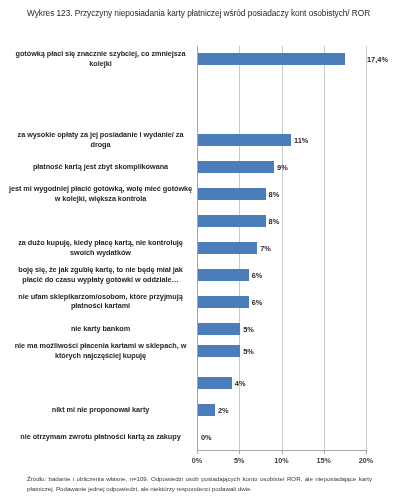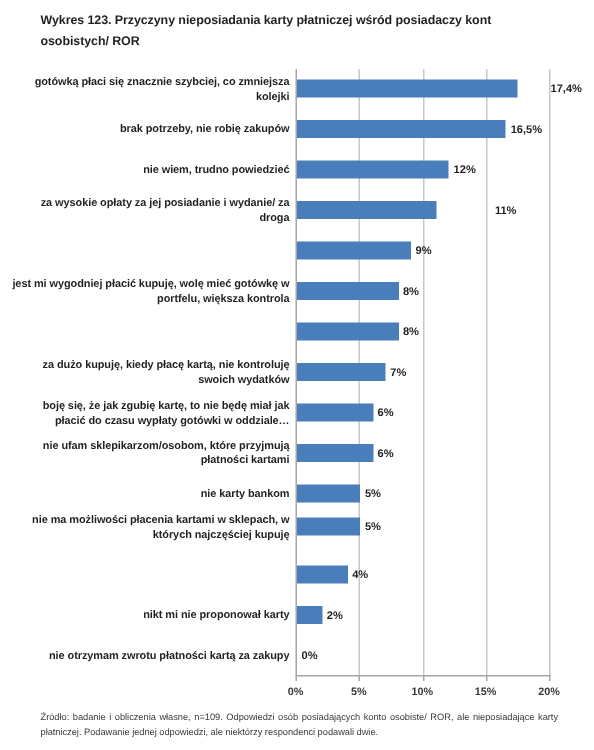--- a/index.html
+++ b/index.html
@@ -16,21 +16,21 @@
     position: relative;
   }
 
   
   #chart-title {
     position: absolute;
     left: 27px;
     top: 7px;
     width: 345px;
     font-size: 8.3px;
-    font-weight: bold;
+    font-weight: normal;
     line-height: 13.5px;
     color: #231f20;
     letter-spacing: -0.05px;
   }
 
   
   #chart-area {
     position: absolute;
     left: 0;
     top: 44px;
@@ -90,21 +90,21 @@
     position: absolute;
     left: 0;
     width: 396px;
     height: 26.95px;
   }
 
   .cat-label {
     position: absolute;
     right: 203px;
     width: 185px;
-    text-align: right;
+    text-align: center;
     font-size: 7.3px;
     font-weight: bold;
     line-height: 9.6px;
     color: #231f20;
     top: 50%;
     transform: translateY(-50%);
     letter-spacing: -0.05px;
   }
 
   .bar {
@@ -161,41 +161,32 @@
     <div class="tick-label" style="left: 281.5px;">10%</div>
     <div class="tickmark" style="left: 323.75px;"></div>
     <div class="tick-label" style="left: 323.75px;">15%</div>
     <div class="tickmark" style="left: 366px;"></div>
     <div class="tick-label" style="left: 366px;">20%</div>
     <div class="row" style="top: 2px;">
       <div class="cat-label">gotówką płaci się znacznie szybciej, co zmniejsza kolejki</div>
       <div class="bar" style="width: 147.03px; background: rgb(74, 126, 187);"></div>
       <div class="val-label" style="left: 367px;">17,4%</div>
     </div>
-    <div class="row" style="top: 28.9333px;">
-      <div class="cat-label">brak potrzeby, nie robię zakupów</div>
-      <div class="bar" style="width: 139.425px; background: rgb(74, 126, 187);"></div>
-      <div class="val-label" style="left: 340.425px;">16,5%</div>
-    </div>
-    <div class="row" style="top: 55.8667px;">
-      <div class="cat-label">nie wiem, trudno powiedzieć</div>
-      <div class="bar" style="width: 101.4px; background: rgb(74, 126, 187);"></div>
-      <div class="val-label" style="left: 302.4px;">12%</div>
-    </div>
     <div class="row" style="top: 82.8px;">
       <div class="cat-label">za wysokie opłaty za jej posiadanie i wydanie/ za droga</div>
       <div class="bar" style="width: 92.95px; background: rgb(74, 126, 187);"></div>
-      <div class="val-label" style="left: 293.95px; margin-left: 36px;">11%</div>
+      <div class="val-label" style="left: 293.95px;">11%</div>
     </div>
     <div class="row" style="top: 109.733px;">
+      <div class="cat-label">płatność kartą jest zbyt skomplikowana</div>
       <div class="bar" style="width: 76.05px; background: rgb(74, 126, 187);"></div>
       <div class="val-label" style="left: 277.05px;">9%</div>
     </div>
     <div class="row" style="top: 136.667px;">
-      <div class="cat-label">jest mi wygodniej płacić kupuję, wolę mieć gotówkę w portfelu, większa kontrola</div>
+      <div class="cat-label">jest mi wygodniej płacić gotówką, wolę mieć gotówkę w kolejki, większa kontrola</div>
       <div class="bar" style="width: 67.6px; background: rgb(74, 126, 187);"></div>
       <div class="val-label" style="left: 268.6px;">8%</div>
     </div>
     <div class="row" style="top: 163.6px;">
       <div class="bar" style="width: 67.6px; background: rgb(74, 126, 187);"></div>
       <div class="val-label" style="left: 268.6px;">8%</div>
     </div>
     <div class="row" style="top: 190.533px;">
       <div class="cat-label">za dużo kupuję, kiedy płacę kartą, nie kontroluję swoich wydatków</div>
       <div class="bar" style="width: 59.15px; background: rgb(74, 126, 187);"></div>

